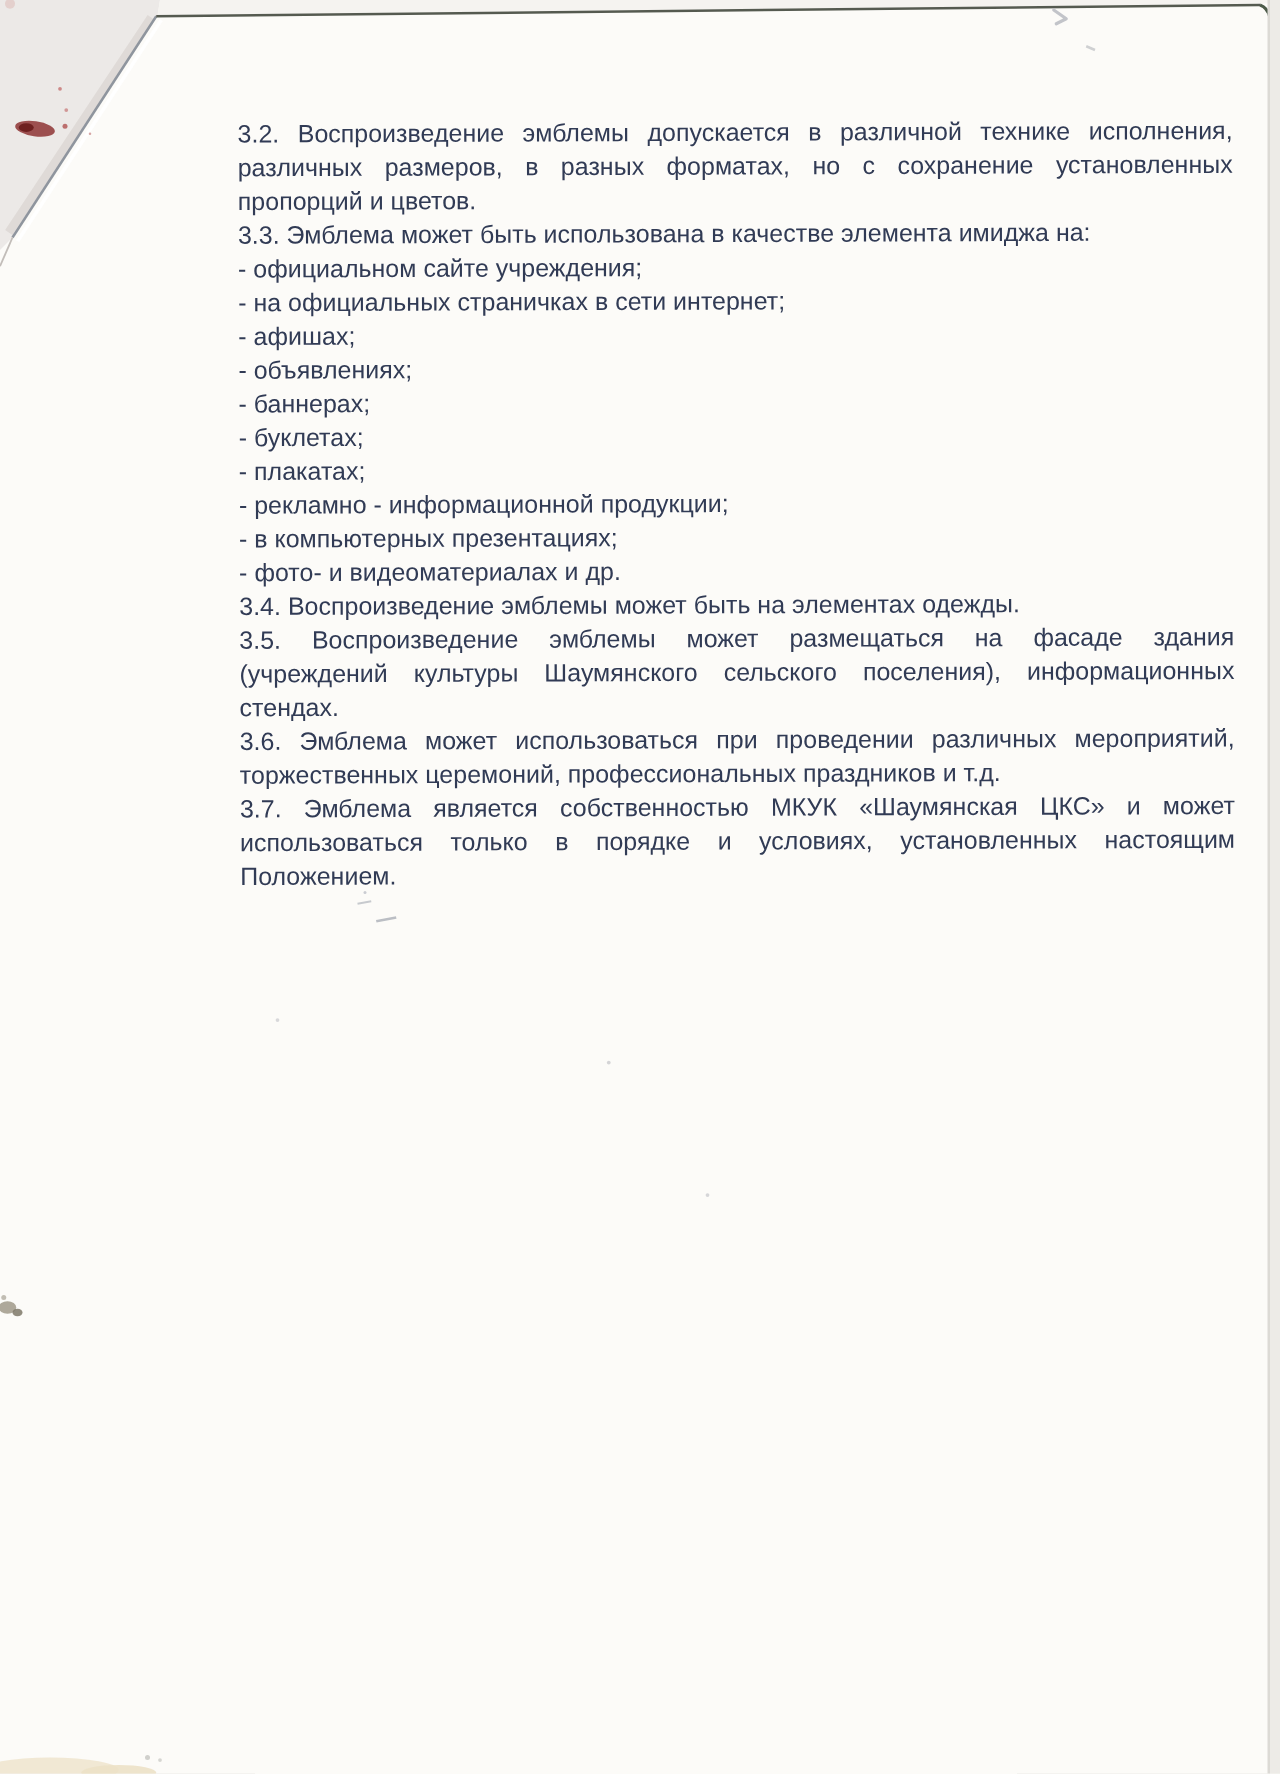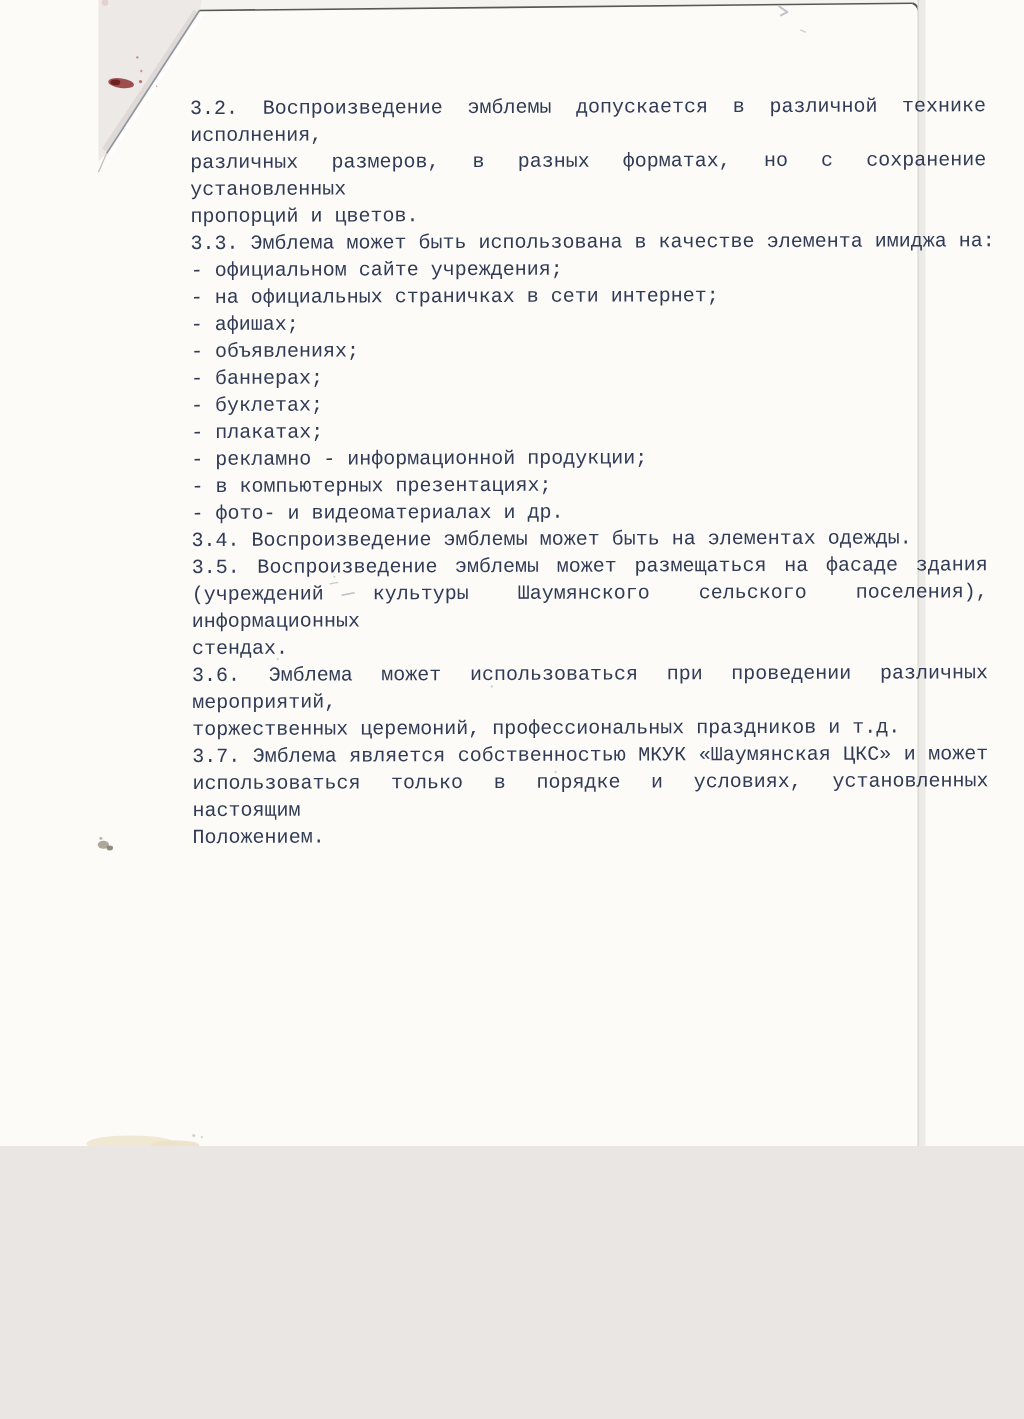--- a/index.html
+++ b/index.html
@@ -1,22 +1,22 @@
 <!DOCTYPE html>
 <html style="--ink: #313b55; --page: #fcfbf8; --scan-bg: #ece9e7; --red: #8e3434; --pencil: #b7bac1; --edge: #8f959e;"><head>
 <meta charset="utf-8">
 <style>
   html, body { margin: 0; padding: 0; background: #e9e6e3; }
   .canvas {
     position: relative;
     width: 1024px;
-    height: 1146px;
+    height: 1419px;
     overflow: hidden;
     background: var(--page, #fcfbf8);
-    font-family: Liberation Mono, monospace;
+    font-family: Liberation Sans, sans-serif;
   }
   .artifacts {
     position: absolute;
     left: 0; top: 0;
     width: 100%; height: 100%;
     pointer-events: none;
   }
   .textblock {
     position: absolute;
     left: 190px;

